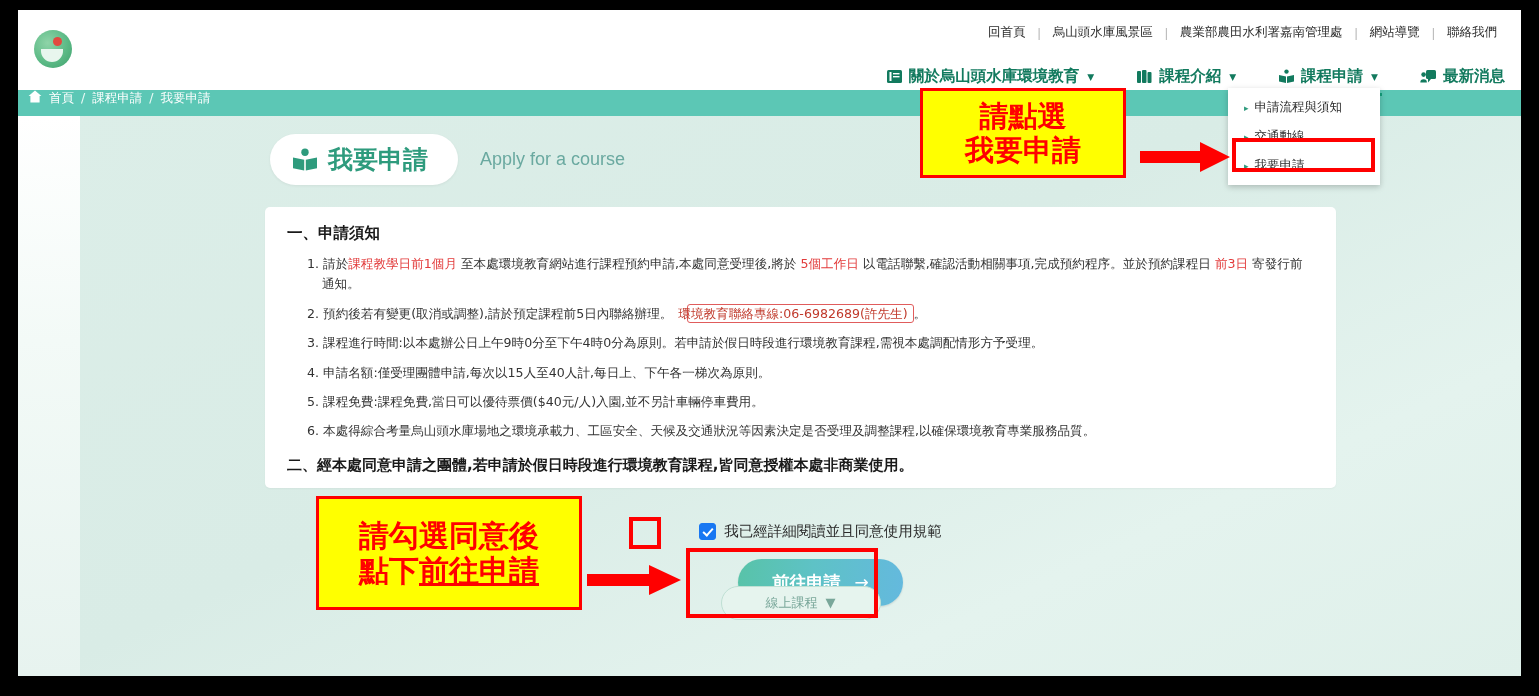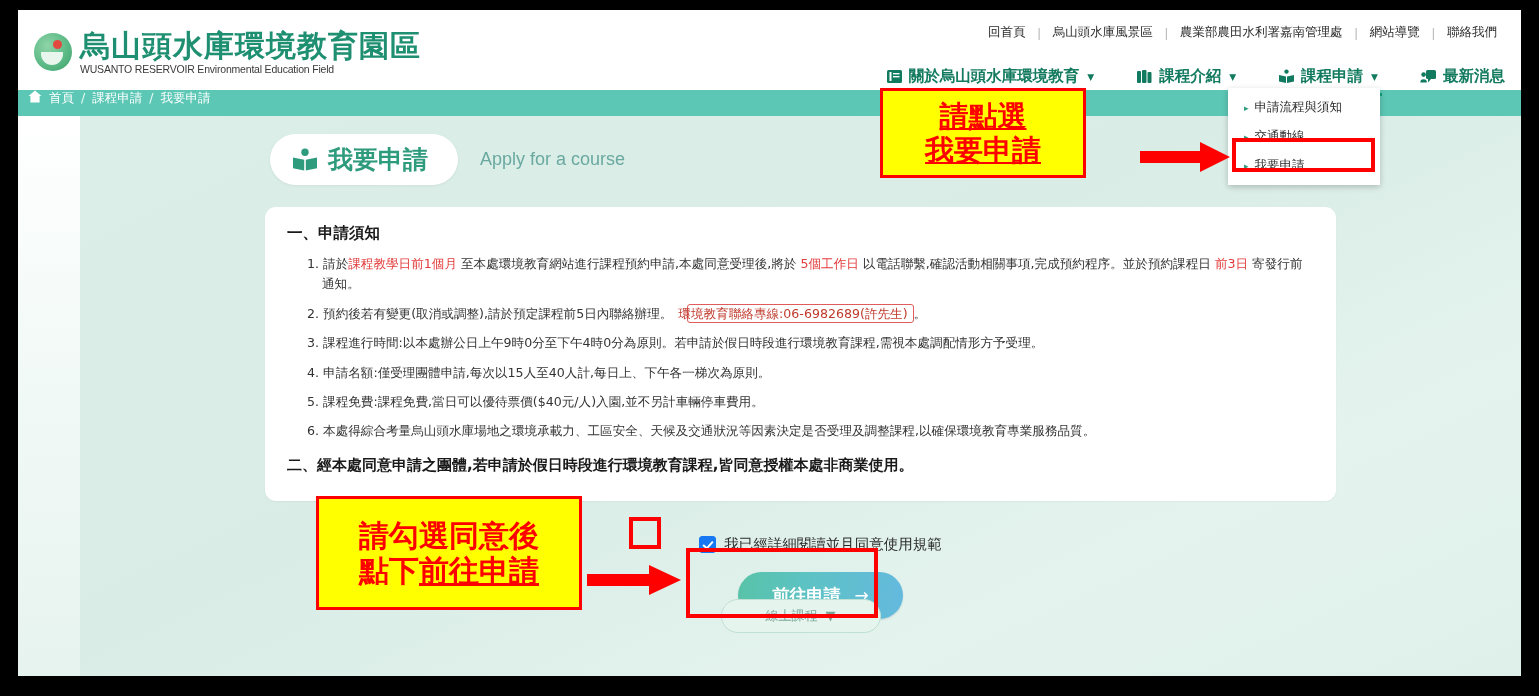--- a/index.html
+++ b/index.html
@@ -123,22 +123,22 @@
     box-shadow: 0 1px 3px rgba(0,0,0,.06);
   }
   .title-pill .bk-ico { width: 26px; height: 24px; display:block; }
   .title-cn { font-size: 25px; color: #2e9b7d; font-weight: bold; font-family:"DejaVu Sans",sans-serif; }
   .title-en { font-size: 18px; color: #6aa9a0; font-family:"Liberation Sans",sans-serif; }
 
   
   .card {
     margin: 22px 185px 0 185px;
     background: #ffffff;
-    border-radius: 11px;
-    padding: 16px 22px 26px 22px;
+    border-radius: 5px;
+    padding: 16px 22px 13px 22px;
     box-shadow: 0 1px 2px rgba(0,0,0,.04);
     position: relative;
   }
   .sec-head {
     font-size: 15.5px; font-weight: bold; color: #1a1a1a;
     margin-bottom: 10px; font-family:"DejaVu Sans",sans-serif;
   }
   .olist { list-style: none; padding-left: 20px; }
   .olist li {
     font-size: 12.6px; color: #333; line-height: 1.62;
@@ -218,21 +218,21 @@
     background: #ffff00;
     border: 3px solid #ff0000;
     color: #ff0000;
     font-weight: bold;
     font-family: "DejaVu Sans", sans-serif;
     display: flex; flex-direction: column;
     align-items: center; justify-content: center;
     line-height: 1.18;
     z-index: 60;
   }
-  #anno-top { left: 880px; top: 88px; width: 206px; height: 90px; font-size: 29px; text-decoration: underline; }
+  #anno-top { left: 920px; top: 88px; width: 206px; height: 90px; font-size: 29px; }
   #anno-left { left: 316px; top: 496px; width: 266px; height: 114px; font-size: 30px; }
   .u { text-decoration: underline; }
 
   .redrect {
     position: absolute; border: 4px solid #ff0000; z-index: 61;
   }
   #rect-menu { left: 1232px; top: 138px; width: 143px; height: 34px; }
   #rect-check { left: 629px; top: 517px; width: 32px; height: 32px; }
   #rect-btn { left: 686px; top: 548px; width: 192px; height: 70px; }
 
@@ -245,24 +245,20 @@
 </head>
 <body>
 
 <div id="screen">
   <div id="page">
 
     <div class="header">
 
       <div class="logo-wrap">
         <div class="logo-mark"></div>
-        <div>
-          <div class="logo-text-cn">烏山頭水庫環境教育園區</div>
-          <div class="logo-text-en">WUSANTO RESERVOIR Environmental Education Field</div>
-        </div>
       </div>
 
       <div class="util-links">
         <a>回首頁</a>
         <span class="util-sep">|</span>
         <a>烏山頭水庫風景區</a>
         <span class="util-sep">|</span>
         <a>農業部農田水利署嘉南管理處</a>
         <span class="util-sep">|</span>
         <a>網站導覽</a>

